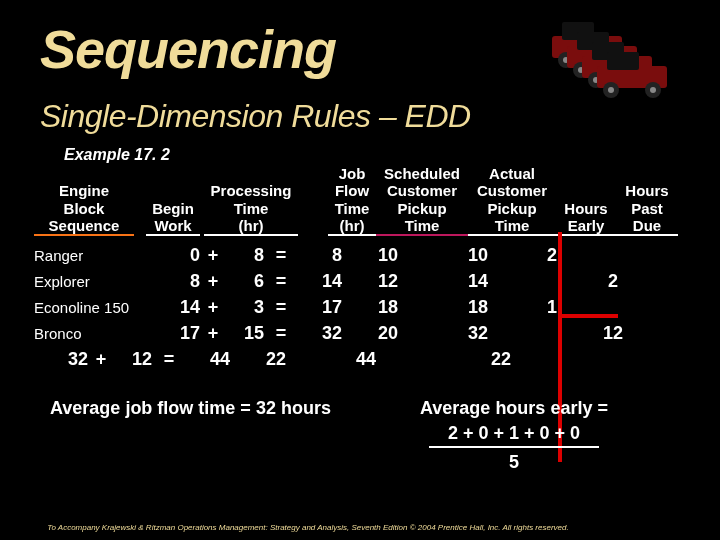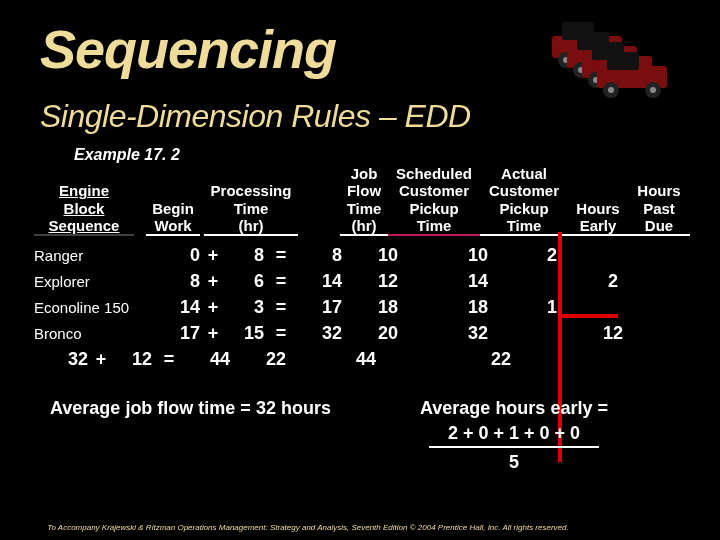--- a/index.html
+++ b/index.html
@@ -34,21 +34,21 @@
     left: 40px;
     top: 98px;
     font-size: 32px;
     font-weight: normal;
     font-style: italic;
     color: #f0dc9a;
     letter-spacing: -0.5px;
   }
   .example {
     position: absolute;
-    left: 74px;
+    left: 64px;
     top: 146px;
     font-size: 16px;
     font-weight: bold;
     font-style: italic;
     color: #fff;
   }
   .cars {
     position: absolute;
     right: 18px;
     top: 20px;
@@ -87,24 +87,24 @@
   .c-begin  { width: 54px;  text-align: right; }
   .c-plus   { width: 26px;  text-align: center; }
   .c-proc   { width: 38px;  text-align: right; }
   .c-eq     { width: 34px;  text-align: center; }
   .c-flow   { width: 44px;  text-align: right; }
   .c-sched  { width: 92px;  text-align: center; }
   .c-act    { width: 88px;  text-align: center; }
   .c-early  { width: 60px;  text-align: center; }
   .c-past   { width: 62px;  text-align: center; }
 
-  .hdr-engine { border-bottom: 2px solid #404040; width:100px; margin-right:12px;text-decoration:underline;}
+  .hdr-engine { border-bottom: 2px solid #f97316; width:100px; margin-right:12px;}
   .hdr-begin  { border-bottom: 2px solid #fff; width:54px;}
   .hdr-proc   { border-bottom: 2px solid #fff; width:94px; margin-left:4px;}
-  .hdr-flow   { border-bottom: 2px solid #fff; width:48px; margin-left:42px;}
+  .hdr-flow   { border-bottom: 2px solid #fff; width:48px; margin-left:30px;}
   .hdr-sched  { border-bottom: 2px solid #be185d; width:92px; }
   .hdr-act    { border-bottom: 2px solid #fff; width:88px; }
   .hdr-early  { border-bottom: 2px solid #fff; width:60px; }
   .hdr-past   { border-bottom: 2px solid #fff; width:62px; }
 
   .summaries {
     position: absolute;
     left: 50px;
     top: 398px;
     width: 650px;

